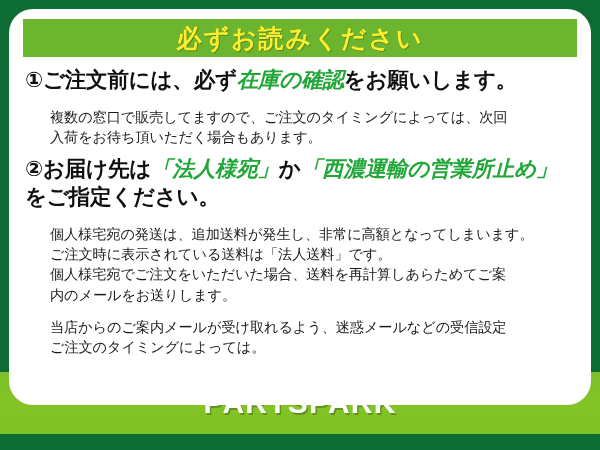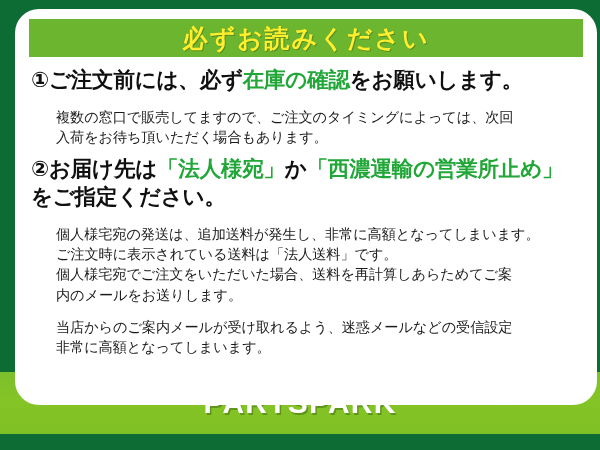--- a/index.html
+++ b/index.html
@@ -37,21 +37,21 @@
     font-size: 30px;
     font-weight: bold;
     letter-spacing: 1.2px;
     text-shadow: 1.5px 1.5px 0 rgba(40, 80, 10, 0.40);
     font-family: "Liberation Sans", "DejaVu Sans", sans-serif;
   }
 
   
   .card {
     position: absolute;
-    left: 15px;
+    left: 9px;
     top: 9px;
     width: 582px;
     height: 396px;
     box-sizing: border-box;
     background: #ffffff;
     border-radius: 24px;
     padding: 10px 12px 0 12px;
   }
 
   .title-bar {
@@ -92,21 +92,21 @@
     letter-spacing: -0.2px;
     white-space: nowrap;
   }
 
   .headline.wrap { white-space: normal; }
 
   .headline .num {
     font-weight: bold;
   }
 
-  .hl-green { color: #21a638; }
+  .hl-green { color: #21a638; font-style: italic; }
 
   .body {
     margin-top: 12px;
     padding-left: 25px;
     color: #1a1a1a;
     font-size: 14.2px;
     line-height: 1.42;
     letter-spacing: -0.1px;
   }
 
@@ -147,19 +147,19 @@
           <span class="body-line">個人様宅宛の発送は、追加送料が発生し、非常に高額となってしまいます。</span>
           <span class="body-line">ご注文時に表示されている送料は「法人送料」です。</span>
           <span class="body-line">個人様宅宛でご注文をいただいた場合、送料を再計算しあらためてご案</span>
           <span class="body-line">内のメールをお送りします。</span>
         </div>
       </div>
 
       <div class="item">
         <div class="body">
           <span class="body-line">当店からのご案内メールが受け取れるよう、迷惑メールなどの受信設定</span>
-          <span class="body-line">非常に高額となってしまいます。</span>
+          <span class="body-line">ご注文のタイミングによっては。</span>
         </div>
       </div>
 
     </div>
   </div>
 </div>
 
 </body></html>

